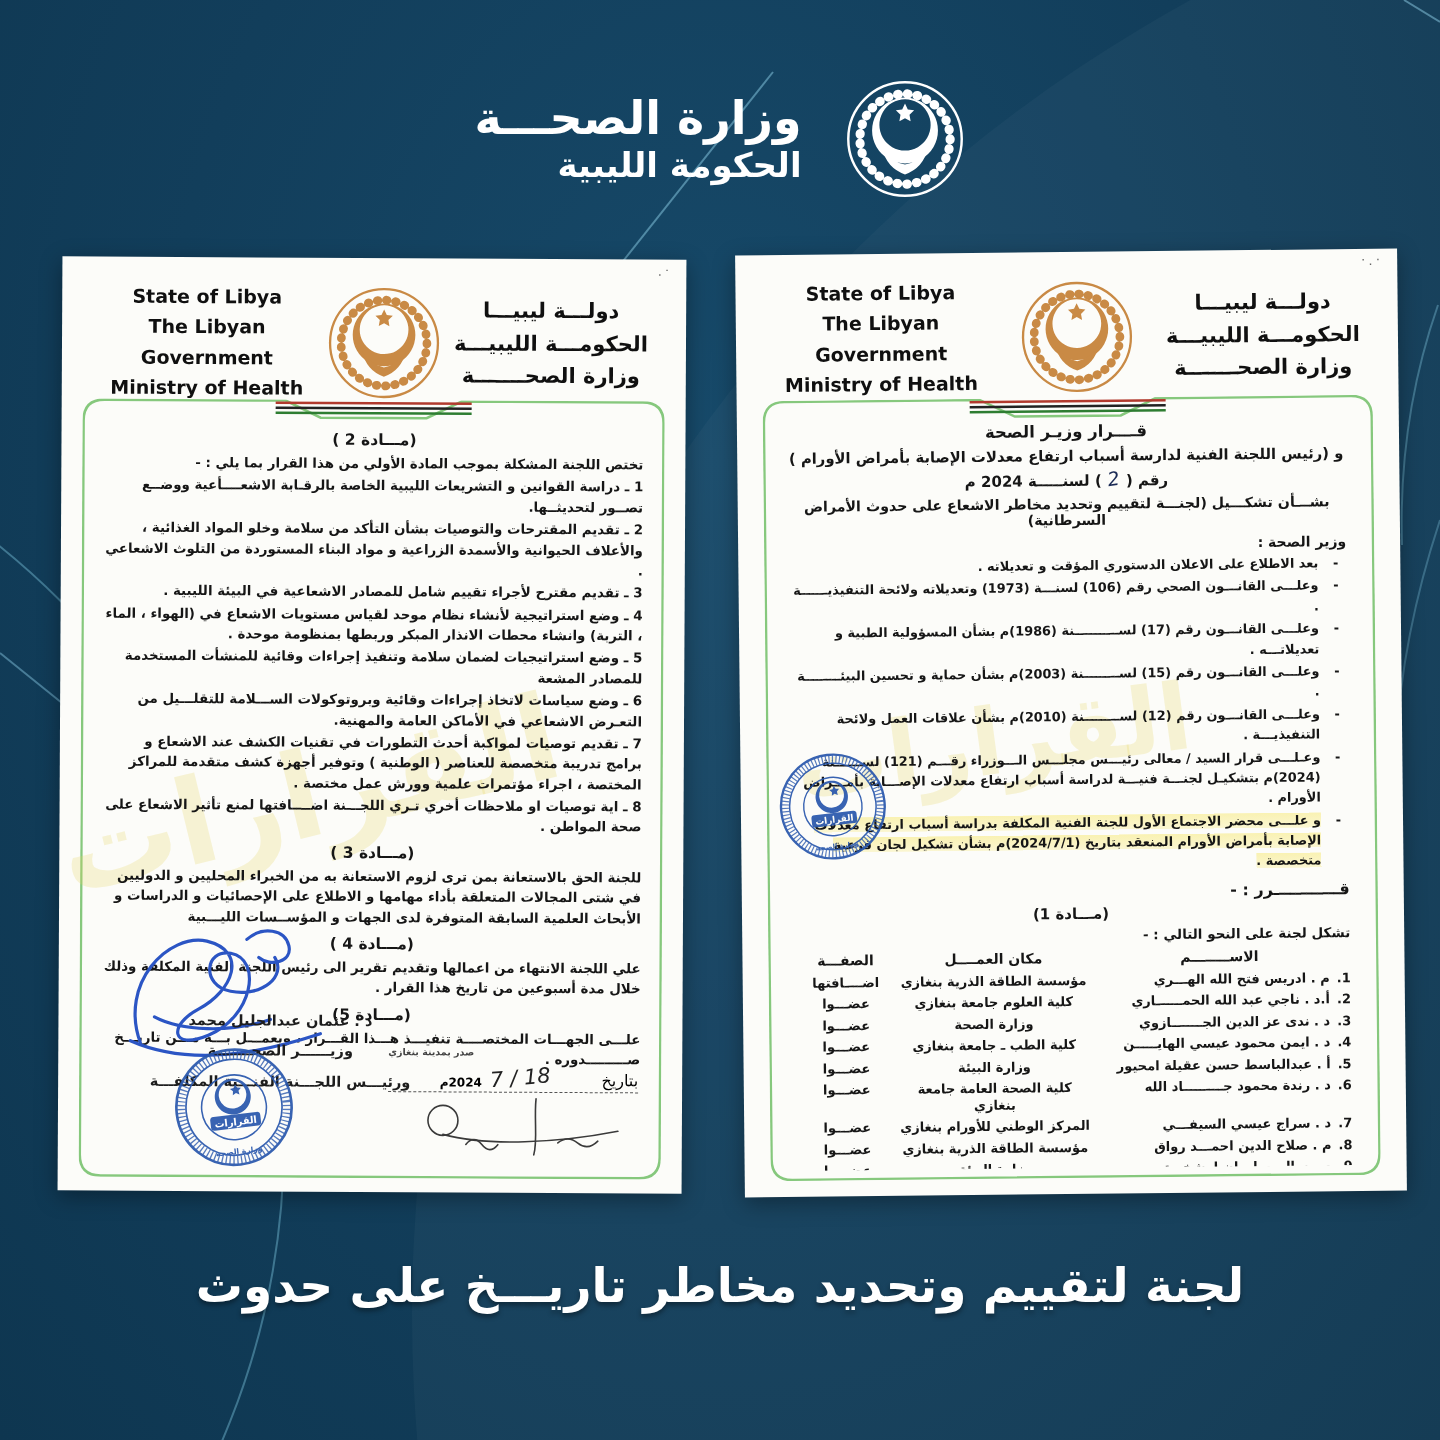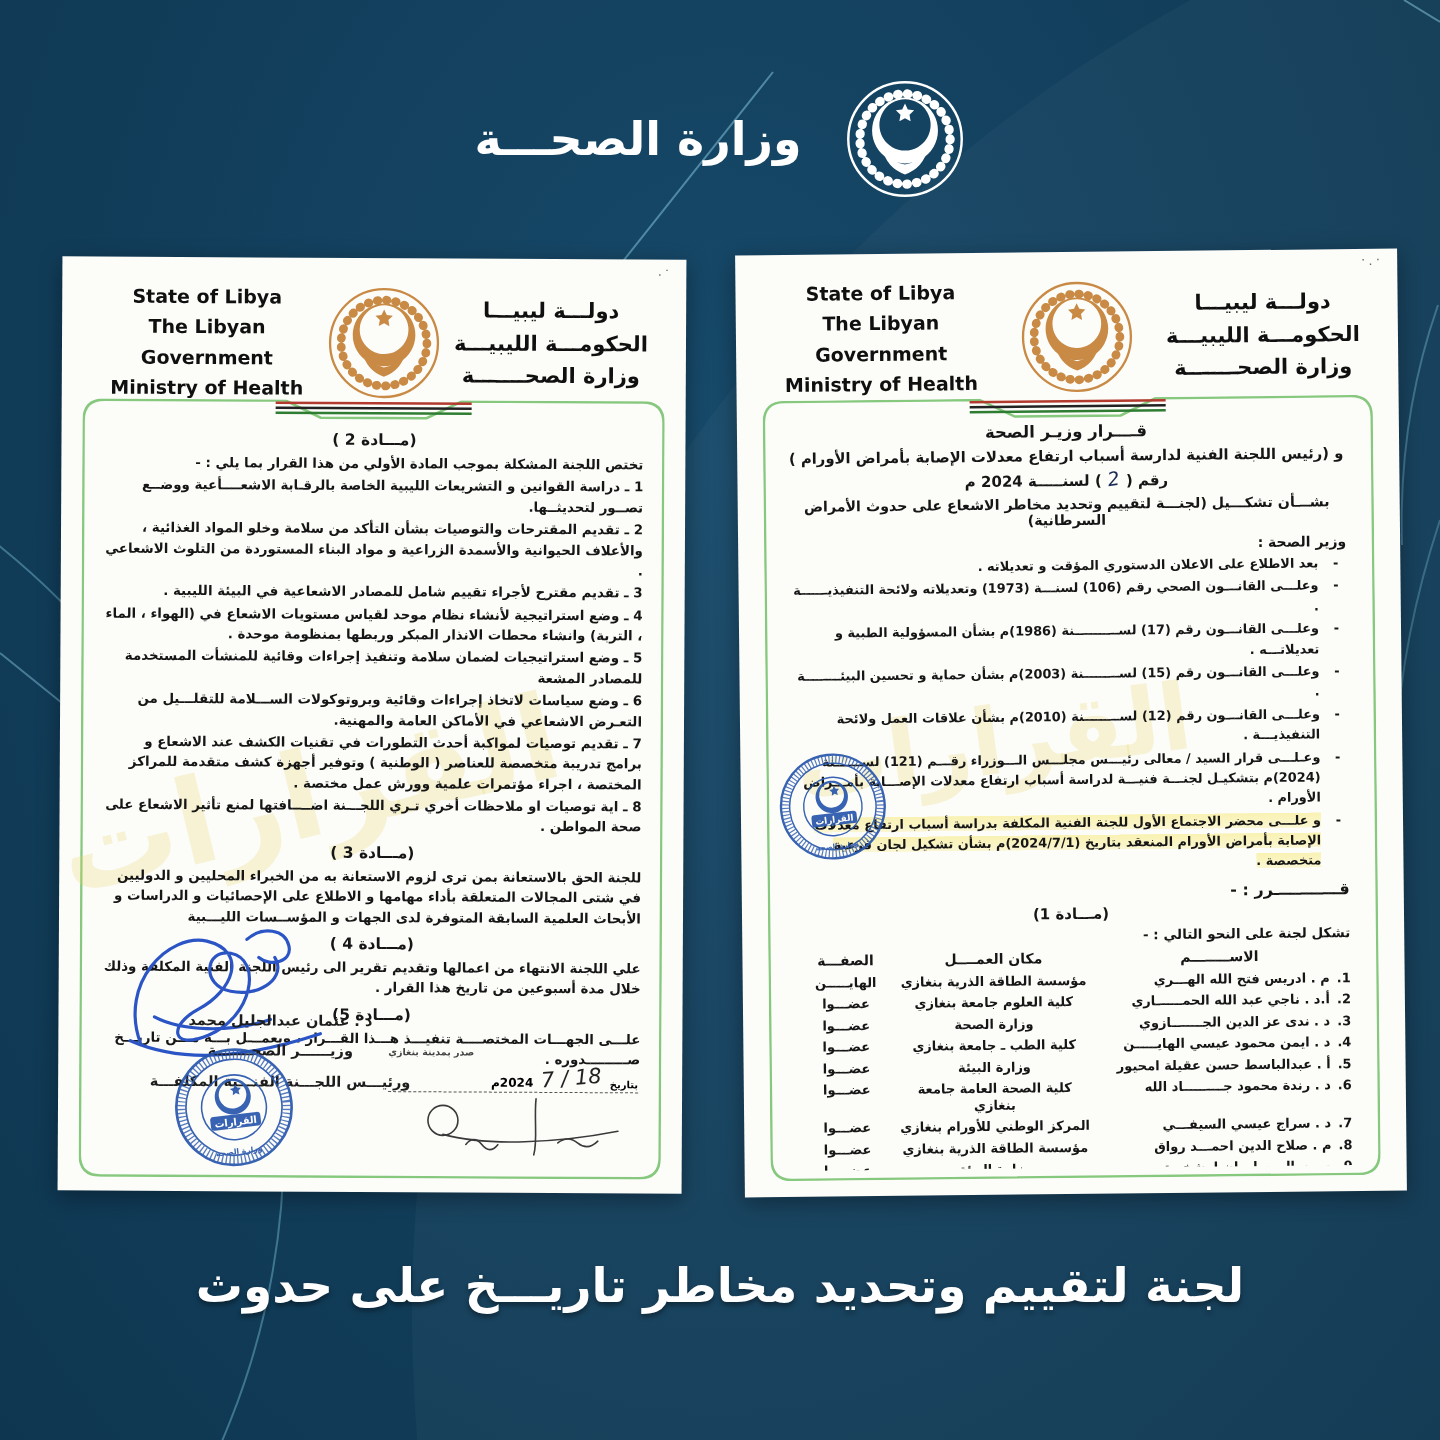--- a/index.html
+++ b/index.html
@@ -37,21 +37,21 @@
 
   
   .art{ text-align:center;font-weight:bold;font-size:15.5px;margin:7px 0 5px;}
   .ltxt{font-weight:bold;font-size:13.4px;line-height:1.52;margin:2px 0;text-align:right;}
   .sig-scribble{position:absolute;left:52px;top:664px;width:238px;height:170px;}
   .sig-block{position:absolute;left:88px;top:748px;width:268px;text-align:center;direction:rtl;}
   .sig-line{font-weight:bold;font-size:14.5px;line-height:2.1;color:#1d1d1d;}
   .issue-block{position:absolute;left:330px;top:788px;width:250px;direction:rtl;}
   .issue-place{font-size:9.5px;color:#444;text-align:left;font-weight:bold;}
   .date-line{display:flex;direction:rtl;align-items:flex-end;gap:8px;border-bottom:1px dashed #555;padding-bottom:2px;margin-top:8px;justify-content:flex-start;}
-  .dl-label{font-size:10px;font-weight:bold;}
+  .dl-label{font-size:16px;font-weight:normal;margin-left:43px;}
   .dl-hand{font-size:21px;font-style:italic;color:#222;display:inline-block;transform:rotate(-5deg);}
   .dl-year{font-size:12px;font-weight:bold;margin-top:10px;}
   .date-scribble{width:230px;height:64px;margin-top:2px;}
 
   
   .stamp{position:absolute;color:#2a58ad;opacity:.93;}
   .stamp svg{width:100%;height:100%;}
   .stamp-left{left:116px;top:790px;width:120px;height:120px;transform:rotate(-7deg);}
   .stamp-right{left:38px;top:498px;width:108px;height:108px;transform:rotate(-6deg);}
   .stamp text{font-family:"DejaVu Sans",sans-serif;font-weight:bold;}
@@ -109,20 +109,21 @@
   <path d="M0 653 L62 703" stroke="rgba(140,205,230,.45)" stroke-width="2" fill="none"></path>
   <circle cx="-478" cy="1140" r="762" stroke="rgba(120,190,215,.45)" stroke-width="2" fill="none"></circle>
   <path d="M1438 305 Q1398 420 1402 545" stroke="rgba(120,190,215,.4)" stroke-width="2" fill="none"></path>
   <path d="M1440 520 Q1402 635 1396 745" stroke="rgba(120,190,215,.35)" stroke-width="2" fill="none"></path>
   <circle cx="1912" cy="1315" r="1500" fill="rgba(255,255,255,0.03)"></circle>
 </svg>
 
 <header class="brand">
   <div class="brand-text">
     <div class="brand-title">وزارة الصحـــة</div>
+    <div class="brand-sub">الحكومة الليبية</div>
   </div>
   <svg class="brand-seal" viewBox="0 0 100 100">
       <use href="#seal-sym"></use>
     </svg>
 </header>
 
 <section class="doc doc-left">
   <div class="specks">·˙</div>
   <div class="doc-header">
     <div class="hdr-en">
@@ -271,21 +272,21 @@
         <div class="c-name">الاســــــــم</div>
         <div class="c-work">مكان العمــــل</div>
         <div class="c-role">الصفـــة</div>
       </div>
       <div class="trow">
         <div class="c-name">
             <span>1.</span>
             <span>م . ادريس فتح الله الهـــري</span>
           </div>
         <div class="c-work">مؤسسة الطاقة الذرية بنغازي</div>
-        <div class="c-role">الهايـــــن</div>
+        <div class="c-role">اضــــافتها</div>
       </div>
       <div class="trow">
         <div class="c-name">
             <span>2.</span>
             <span>أ.د . ناجي عبد الله الحمــــــاري</span>
           </div>
         <div class="c-work">كلية العلوم جامعة بنغازي</div>
         <div class="c-role">عضـــوا</div>
       </div>
       <div class="trow">

